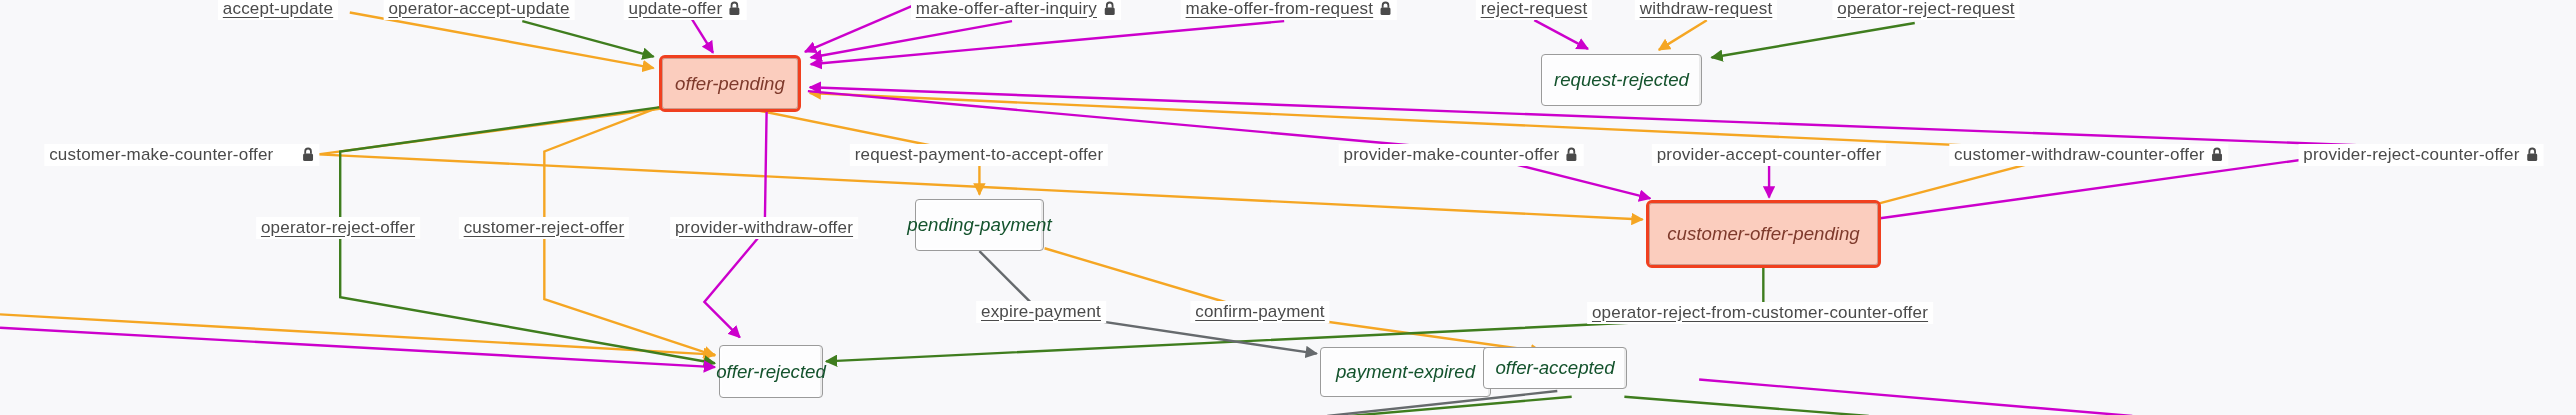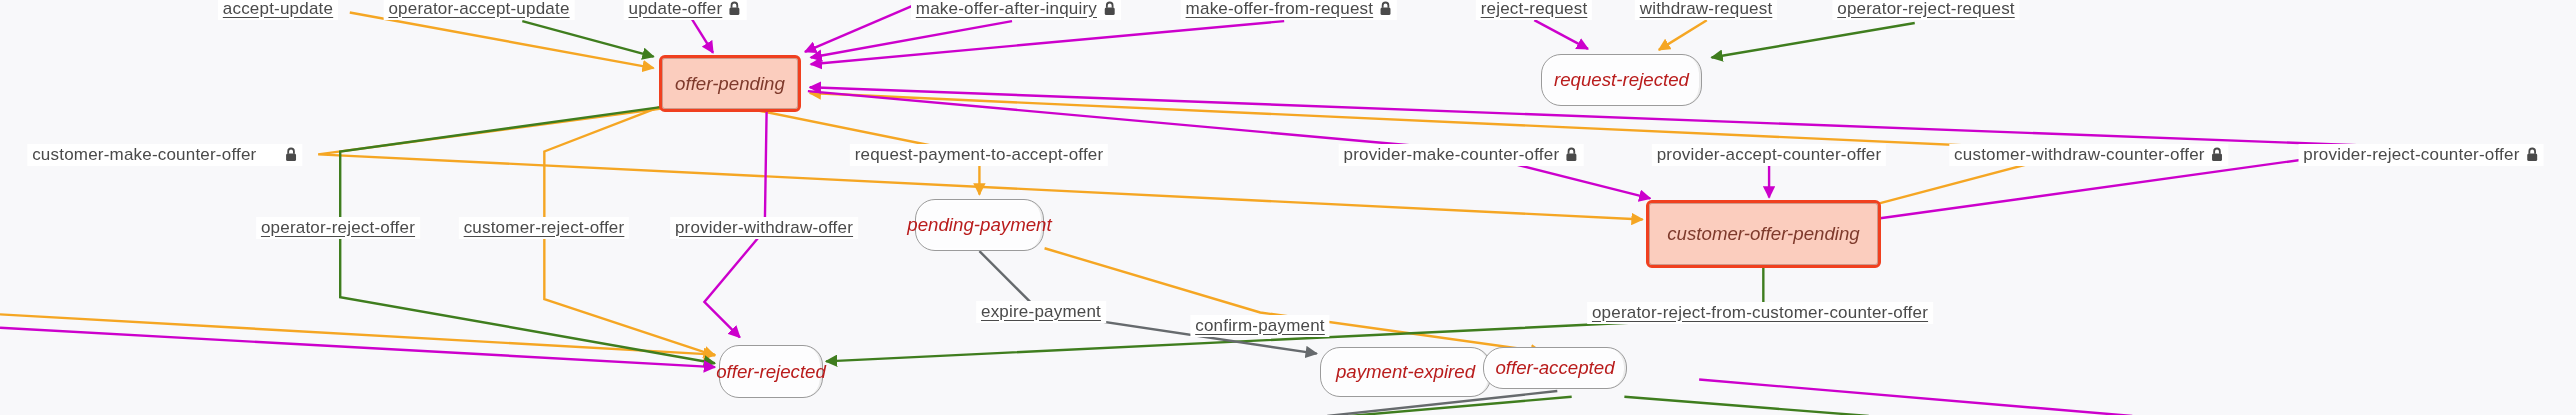--- a/index.html
+++ b/index.html
@@ -19,23 +19,23 @@
     cursor:pointer;
   }
   .tr-label.underline .tr-text{text-decoration:underline; text-underline-offset:2.9px;}
   .lock{display:inline-block; line-height:0;}
   .state{
     position:absolute; z-index:3;
     box-sizing:border-box;
     display:flex; align-items:center; justify-content:center;
     background:#fdfdfe;
     border:1.9px solid #9b9b9b;
-    border-radius:20px;
+    border-radius:4px;
     box-shadow:inset 0 0 0 1.9px rgba(255,255,255,0.6), inset -2.9px 0 0 -1px rgba(120,120,120,0.35);
-    color:#b91c1c;
+    color:#14532d;
     font-style:italic;
     font-size:18.7px;
     white-space:nowrap;
     cursor:pointer;
   }
   .state.highlighted{
     background:#fbcdbe;
     border:3.8px solid #f0401f;
     border-radius:5.8px;
     color:#7e3a2c;
@@ -118,21 +118,21 @@
     </div>
     <div class="tr-label underline" style="left: 1534px; top: 8.6px;">
       <span class="tr-text">reject-request</span>
     </div>
     <div class="tr-label underline" style="left: 1706px; top: 8.6px;">
       <span class="tr-text">withdraw-request</span>
     </div>
     <div class="tr-label underline" style="left: 1926px; top: 8.6px;">
       <span class="tr-text">operator-reject-request</span>
     </div>
-    <div class="tr-label" style="left: 165px; top: 155px; gap: 28px;">
+    <div class="tr-label" style="left: 182px; top: 155px; gap: 28px;">
       <span class="tr-text">customer-make-counter-offer</span>
       <span class="lock"><svg width="13.4" height="15.3" viewBox="0 0 14 16" aria-hidden="true">
           <path d="M4 7 V4.6 a3 3 0 0 1 6 0 V7" fill="none" stroke="#4a4a4a" stroke-width="1.9"></path>
           <rect x="1.8" y="6.8" width="10.4" height="7.8" rx="1.6" fill="#4a4a4a"></rect>
         </svg></span>
     </div>
     <div class="tr-label" style="left: 979px; top: 155px;">
       <span class="tr-text">request-payment-to-accept-offer</span>
     </div>
     <div class="tr-label" style="left: 1461px; top: 155px;">
@@ -164,21 +164,21 @@
     </div>
     <div class="tr-label underline" style="left: 544px; top: 228px;">
       <span class="tr-text">customer-reject-offer</span>
     </div>
     <div class="tr-label underline" style="left: 764px; top: 228px;">
       <span class="tr-text">provider-withdraw-offer</span>
     </div>
     <div class="tr-label underline" style="left: 1041px; top: 312px;">
       <span class="tr-text">expire-payment</span>
     </div>
-    <div class="tr-label underline" style="left: 1260px; top: 312px; margin-top: 14px;">
+    <div class="tr-label underline" style="left: 1260px; top: 312px;">
       <span class="tr-text">confirm-payment</span>
     </div>
     <div class="tr-label underline" style="left: 1760px; top: 313px;">
       <span class="tr-text">operator-reject-from-customer-counter-offer</span>
     </div>
     <div class="state highlighted" style="left: 659px; top: 55px; width: 142px; height: 57px;">
       <span>offer-pending</span>
     </div>
     <div class="state" style="left: 1541px; top: 54px; width: 161px; height: 52px;">
       <span>request-rejected</span>

